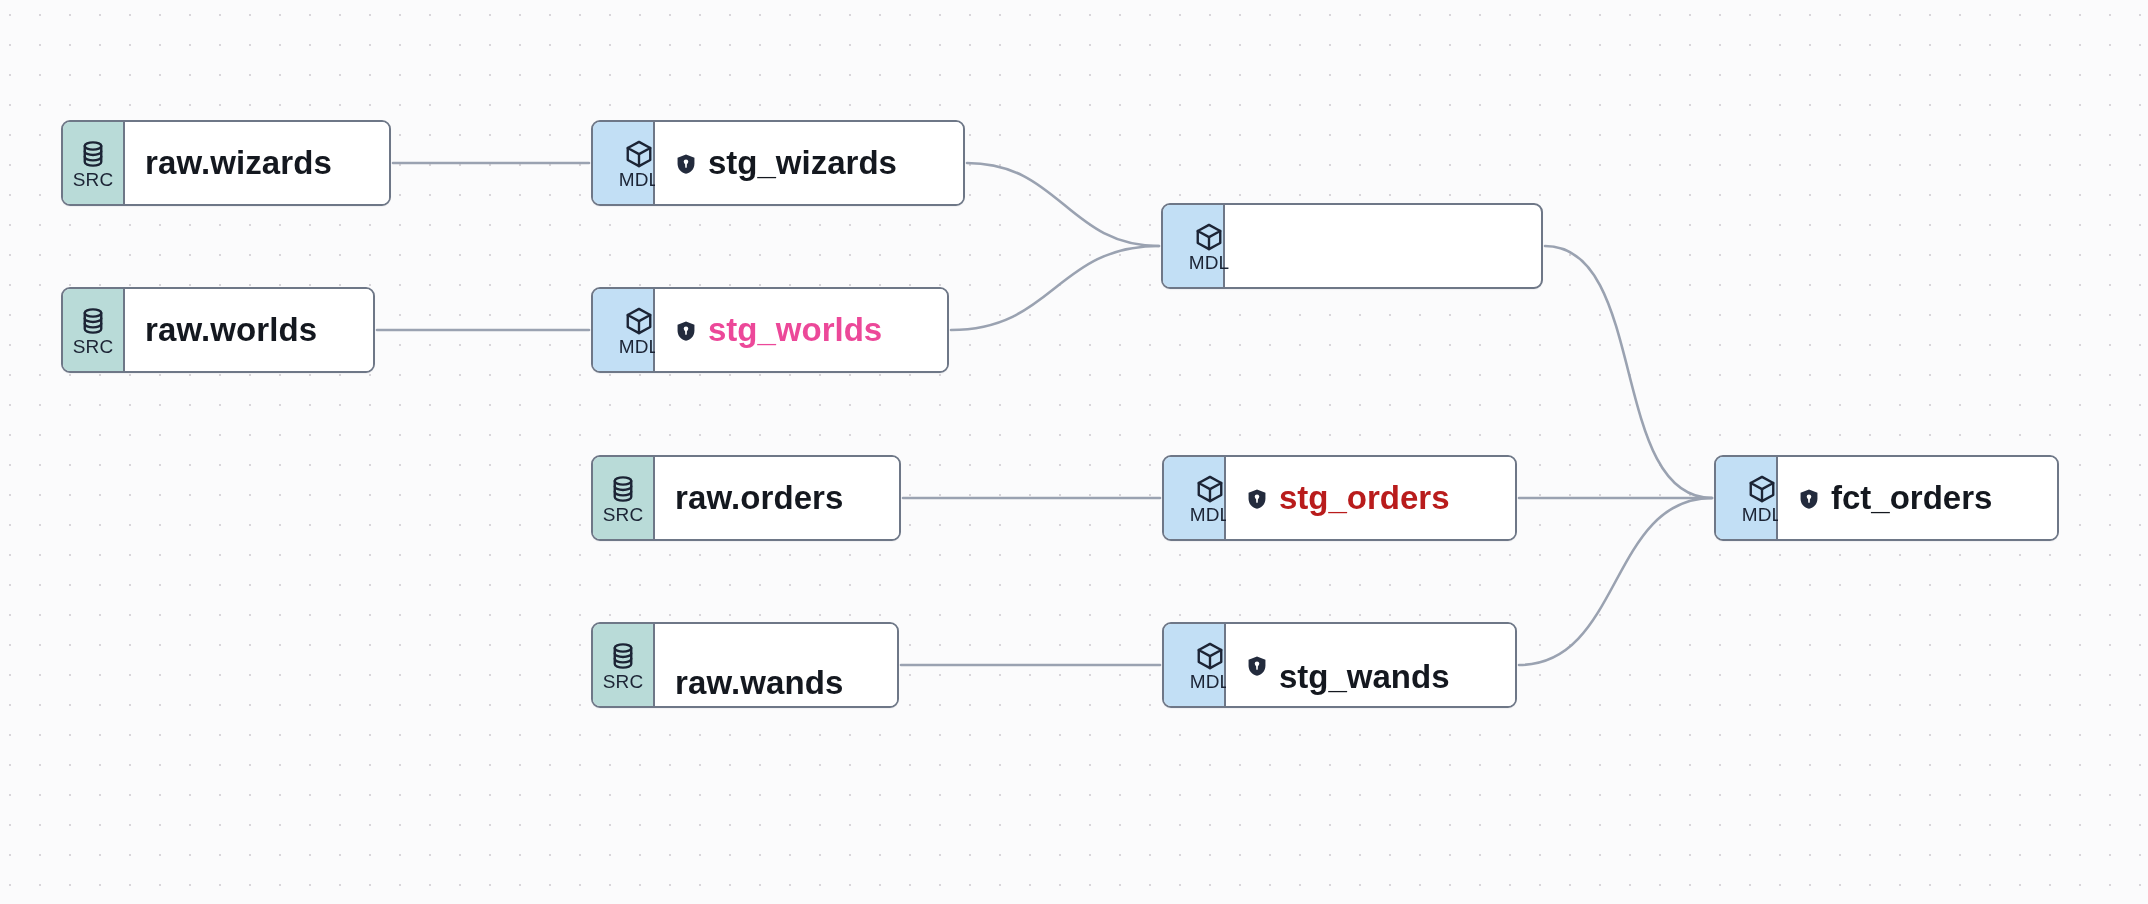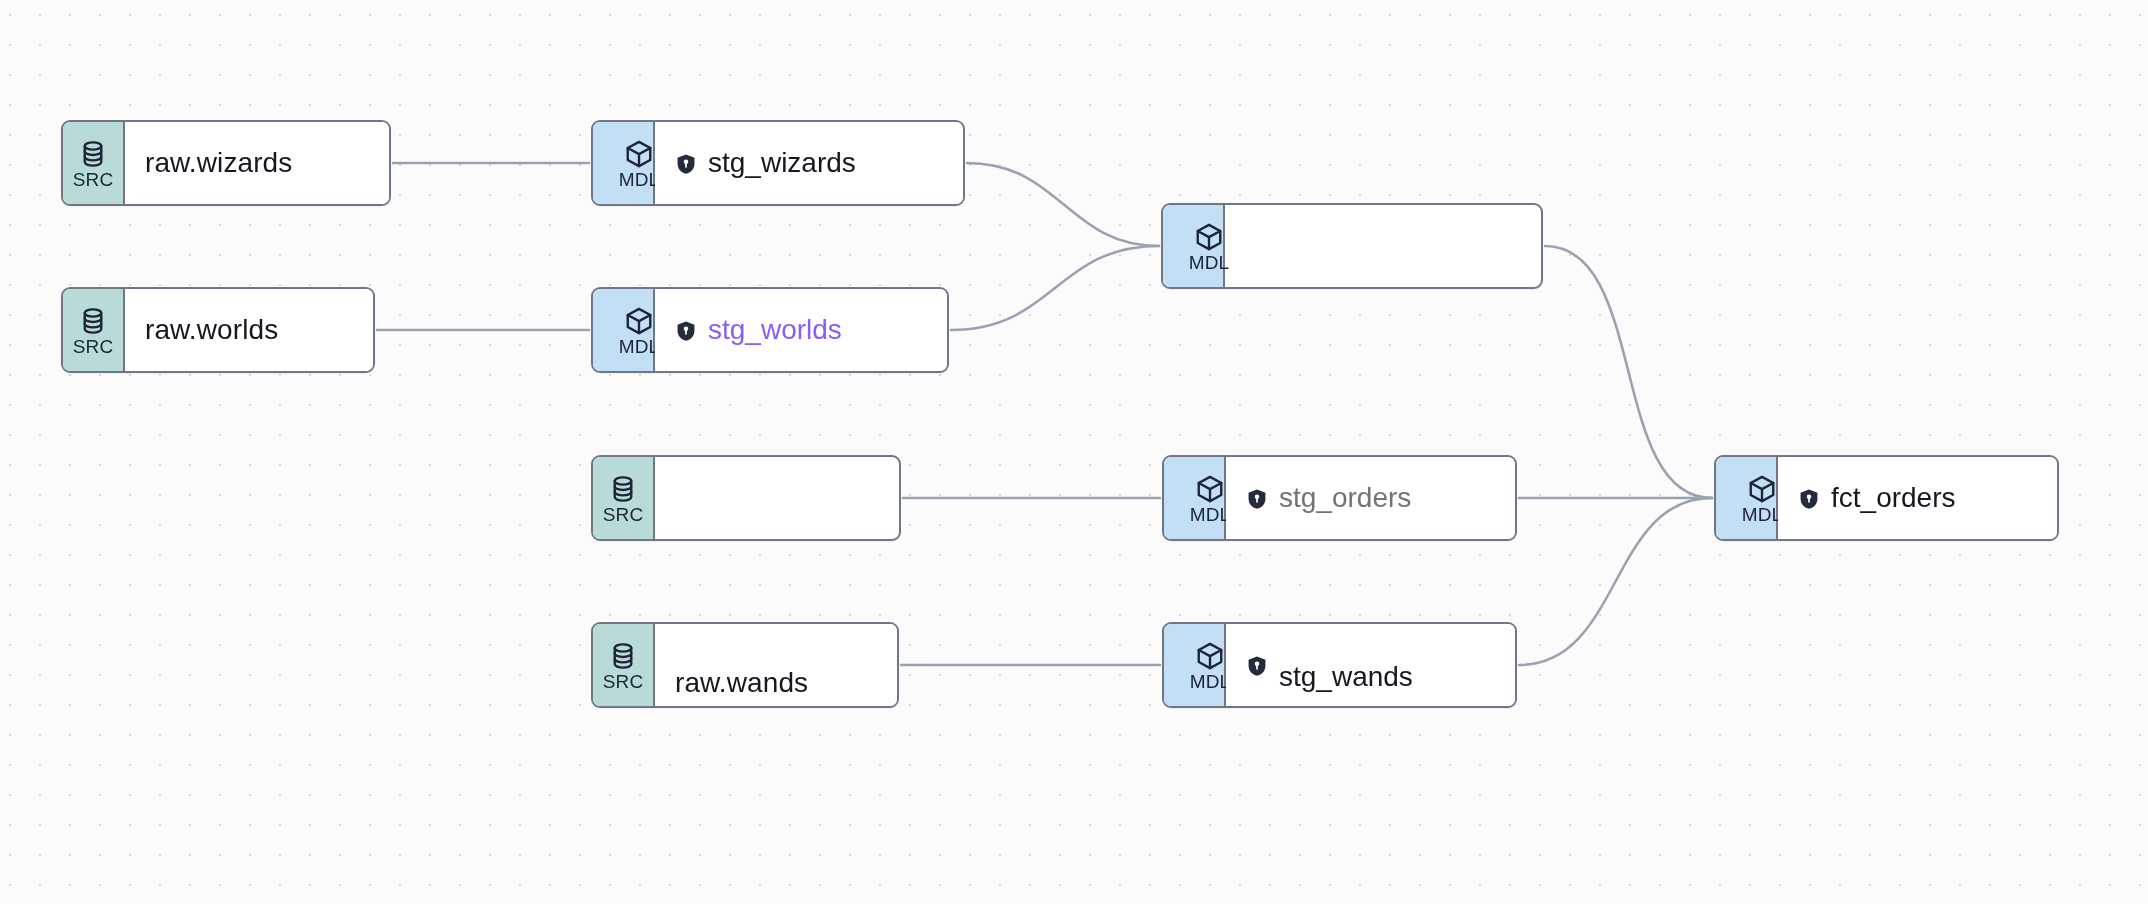--- a/index.html
+++ b/index.html
@@ -100,24 +100,24 @@
   .lock-icon {
     flex: 0 0 auto;
     width: 22px;
     height: 22px;
     line-height: 0;
     margin-top: 1px;
   }
   .lock-icon svg { display: block; width: 22px; height: 22px; }
 
   .node-label {
-    font-size: 28px;
+    font-size: 33px;
     line-height: 30px;
     color: #14181f;
-    font-weight: 400;
+    font-weight: 700;
   }
   .node.kind-src .node-label { letter-spacing: 0.1px; }
 </style>
 </head>
 <body>
 
 <div id="lineage-canvas">
 
   <svg id="edge-layer" viewBox="0 0 2148 904" xmlns="http://www.w3.org/2000/svg">
       <path d="M 393 163 L 589 163" class="edge-path" stroke="#9aa2b1"></path>
@@ -169,20 +169,23 @@
           <span class="badge-icon">
             <svg viewBox="0 0 24 24" fill="none" stroke="#1c2435" stroke-width="1.9" stroke-linecap="round" stroke-linejoin="round">
               <ellipse cx="12" cy="5.6" rx="6.6" ry="2.9"></ellipse>
               <path d="M5.4 5.6 v12.8 c0 1.6 3 2.9 6.6 2.9 s6.6-1.3 6.6-2.9 V5.6"></path>
               <path d="M5.4 9.9 c0 1.6 3 2.9 6.6 2.9 s6.6-1.3 6.6-2.9"></path>
               <path d="M5.4 14.2 c0 1.6 3 2.9 6.6 2.9 s6.6-1.3 6.6-2.9"></path>
             </svg>
           </span>
           <span class="badge-label">SRC</span>
         </div>
+        <div class="node-body">
+          <span class="node-label" style="color: rgb(20, 24, 31);">raw.orders</span>
+        </div>
       </div>
       <div class="node kind-src" style="left: 591px; top: 622px; width: 308px; height: 86px; border-color: rgb(110, 119, 135);">
         <div class="node-badge" style="background: rgb(185, 219, 216); border-right-color: rgb(110, 119, 135);">
           <span class="badge-icon">
             <svg viewBox="0 0 24 24" fill="none" stroke="#1c2435" stroke-width="1.9" stroke-linecap="round" stroke-linejoin="round">
               <ellipse cx="12" cy="5.6" rx="6.6" ry="2.9"></ellipse>
               <path d="M5.4 5.6 v12.8 c0 1.6 3 2.9 6.6 2.9 s6.6-1.3 6.6-2.9 V5.6"></path>
               <path d="M5.4 9.9 c0 1.6 3 2.9 6.6 2.9 s6.6-1.3 6.6-2.9"></path>
               <path d="M5.4 14.2 c0 1.6 3 2.9 6.6 2.9 s6.6-1.3 6.6-2.9"></path>
             </svg>
@@ -227,21 +230,21 @@
           <span class="badge-label">MDL</span>
         </div>
         <div class="node-body">
           <span class="lock-icon">
             <svg viewBox="0 0 24 24">
               <path d="M12 1.6 L21.2 5.2 V11.6 C21.2 17.2 17.3 21.3 12 22.6 C6.7 21.3 2.8 17.2 2.8 11.6 V5.2 Z" fill="#232b3d"></path>
               <circle cx="12" cy="9.6" r="2.5" fill="#ffffff"></circle>
               <path d="M10.85 10.6 L13.15 10.6 L12.75 16.0 L11.25 16.0 Z" fill="#ffffff"></path>
             </svg>
           </span>
-          <span class="node-label" style="color: #8b5cf6;">stg_worlds</span>
+          <span class="node-label" style="color: #ec4899;">stg_worlds</span>
         </div>
       </div>
       <div class="node kind-mdl" style="left: 1162px; top: 455px; width: 355px; height: 86px; border-color: rgb(110, 119, 135);">
         <div class="node-badge" style="background: rgb(194, 223, 245); border-right-color: rgb(110, 119, 135);">
           <span class="badge-icon">
             <svg viewBox="0 0 24 24" fill="none" stroke="#1c2435" stroke-width="1.9" stroke-linecap="round" stroke-linejoin="round">
               <path d="M12 2.3 L21 7.2 L12 12.1 L3 7.2 Z"></path>
               <path d="M3 7.2 V16.8 L12 21.7 V12.1"></path>
               <path d="M21 7.2 V16.8 L12 21.7"></path>
             </svg>
@@ -249,21 +252,21 @@
           <span class="badge-label">MDL</span>
         </div>
         <div class="node-body">
           <span class="lock-icon">
             <svg viewBox="0 0 24 24">
               <path d="M12 1.6 L21.2 5.2 V11.6 C21.2 17.2 17.3 21.3 12 22.6 C6.7 21.3 2.8 17.2 2.8 11.6 V5.2 Z" fill="#232b3d"></path>
               <circle cx="12" cy="9.6" r="2.5" fill="#ffffff"></circle>
               <path d="M10.85 10.6 L13.15 10.6 L12.75 16.0 L11.25 16.0 Z" fill="#ffffff"></path>
             </svg>
           </span>
-          <span class="node-label" style="color: #737373;">stg_orders</span>
+          <span class="node-label" style="color: #b91c1c;">stg_orders</span>
         </div>
       </div>
       <div class="node kind-mdl" style="left: 1162px; top: 622px; width: 355px; height: 86px; border-color: rgb(110, 119, 135);">
         <div class="node-badge" style="background: rgb(194, 223, 245); border-right-color: rgb(110, 119, 135);">
           <span class="badge-icon">
             <svg viewBox="0 0 24 24" fill="none" stroke="#1c2435" stroke-width="1.9" stroke-linecap="round" stroke-linejoin="round">
               <path d="M12 2.3 L21 7.2 L12 12.1 L3 7.2 Z"></path>
               <path d="M3 7.2 V16.8 L12 21.7 V12.1"></path>
               <path d="M21 7.2 V16.8 L12 21.7"></path>
             </svg>

